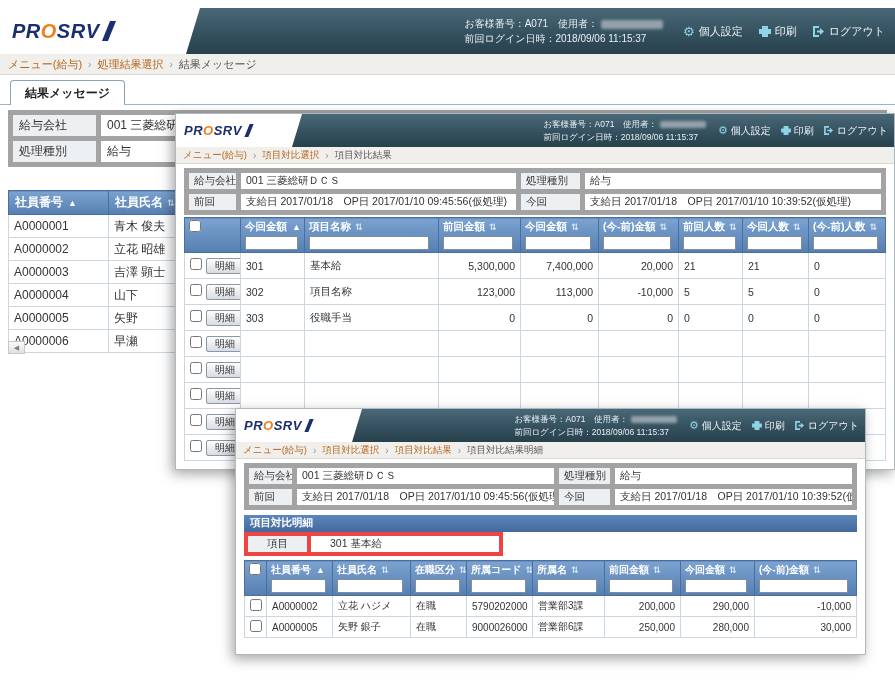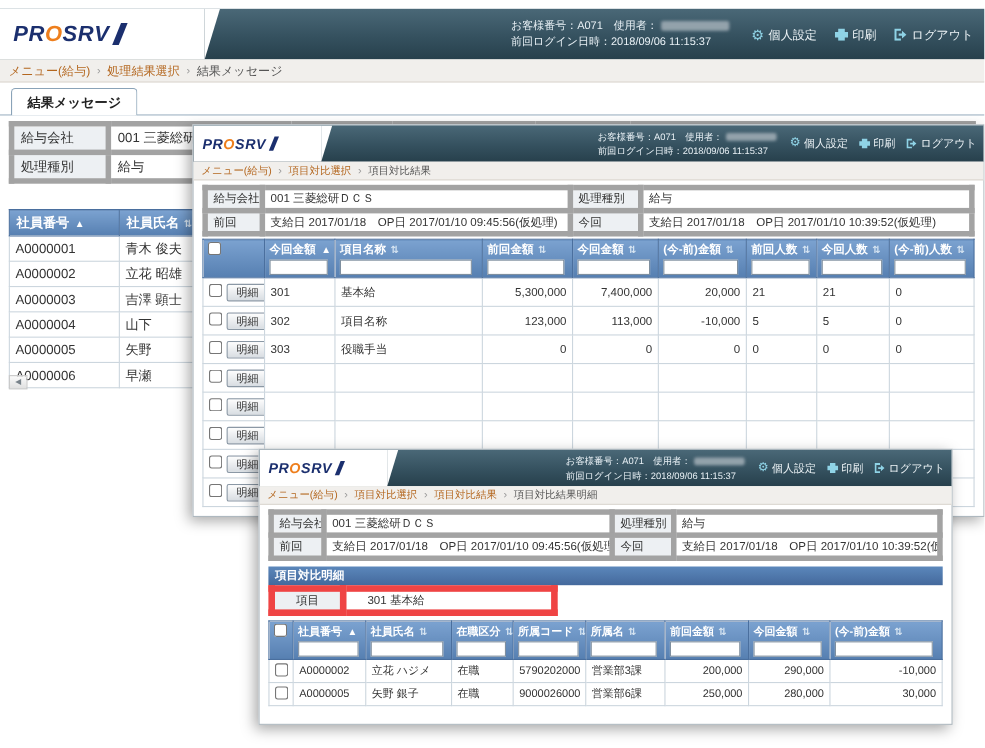--- a/index.html
+++ b/index.html
@@ -93,21 +93,21 @@
   .selcell{text-align:center;vertical-align:middle}
   .selflex{display:flex;align-items:flex-start;gap:4px;justify-content:flex-start}
   .grid input[type=checkbox]{width:12px;height:12px;margin:0;flex:none}
   .mini{font-size:10px;height:16px;padding:0 8px;background:linear-gradient(#fdfdfd,#d8dde2);
         border:1px solid #8b98a5;border-radius:2px;color:#333;cursor:pointer;white-space:nowrap}
 
   
   .secbar{margin:5px 8px 0;height:17px;background:linear-gradient(#5b87bb,#44699c);color:#fff;
           font-size:10.5px;font-weight:bold;padding:1px 6px;white-space:nowrap}
   .itemtbl{border-collapse:collapse;font-size:10.5px;margin:0 8px}
-  .itemtbl td{border:6px solid #ef4444;padding:1px 19px;height:16px;background:#fff;white-space:nowrap}
+  .itemtbl td{border:4px solid #ef4444;padding:1px 19px;height:16px;background:#fff;white-space:nowrap}
   .itemtbl td.lbl{background:#edf0f3;width:48px}
   .itemtbl td.val{width:192px}
 
   
   .vscroll{position:absolute;right:3px;top:172px;width:13px;height:166px;background:#f1f1f1;
            border:1px solid #cfd4d8}
   .sarrow{width:100%;height:13px;background:linear-gradient(#fbfbfb,#e0e0e0);border-bottom:1px solid #c8c8c8;
           color:#78828a;font-size:7px;line-height:13px;text-align:center;cursor:pointer}
   .sthumb{width:9px;height:30px;margin:3px auto 0;background:#cdd6de;border:1px solid #aab7c2;border-radius:2px;cursor:grab}
   .hscroll{position:absolute;left:8px;top:341px;width:17px;height:13px;background:linear-gradient(#fbfbfb,#e0e0e0);

